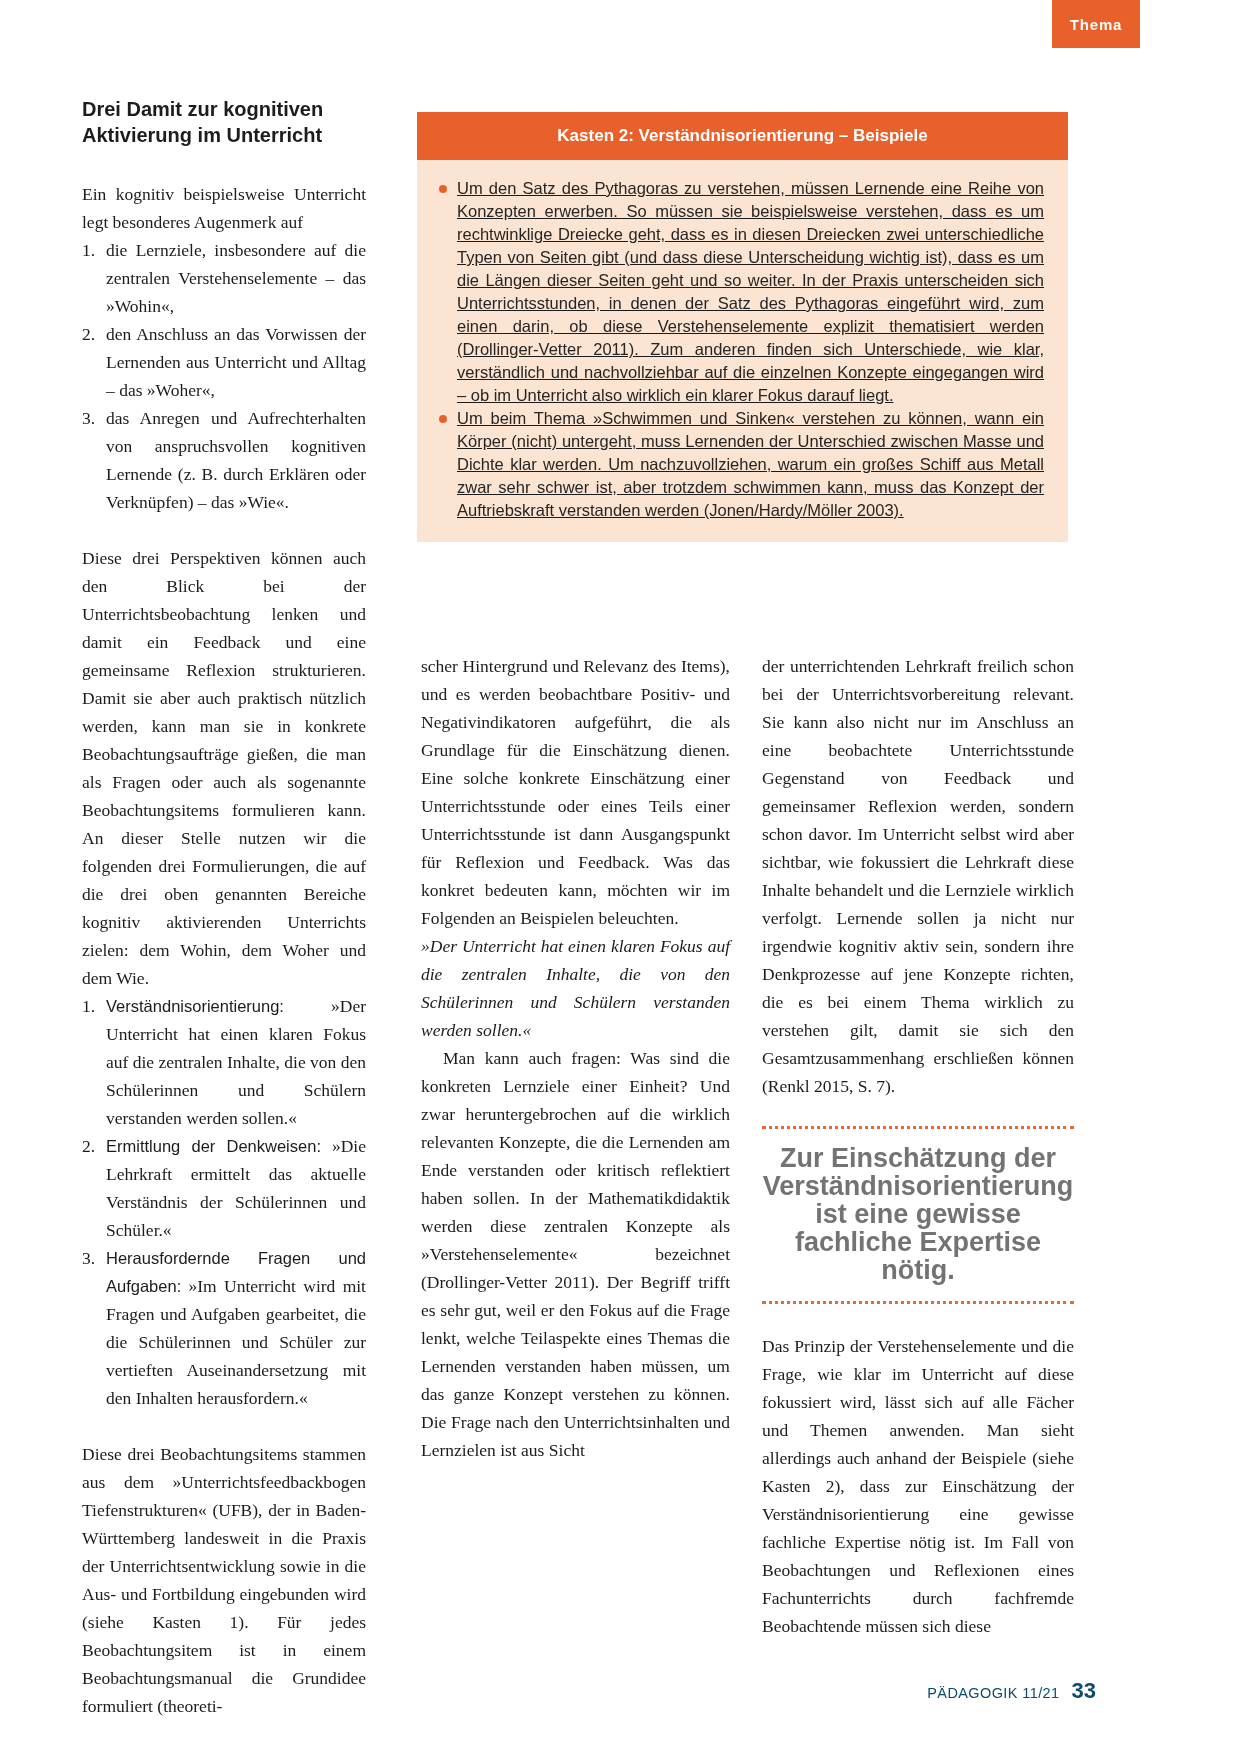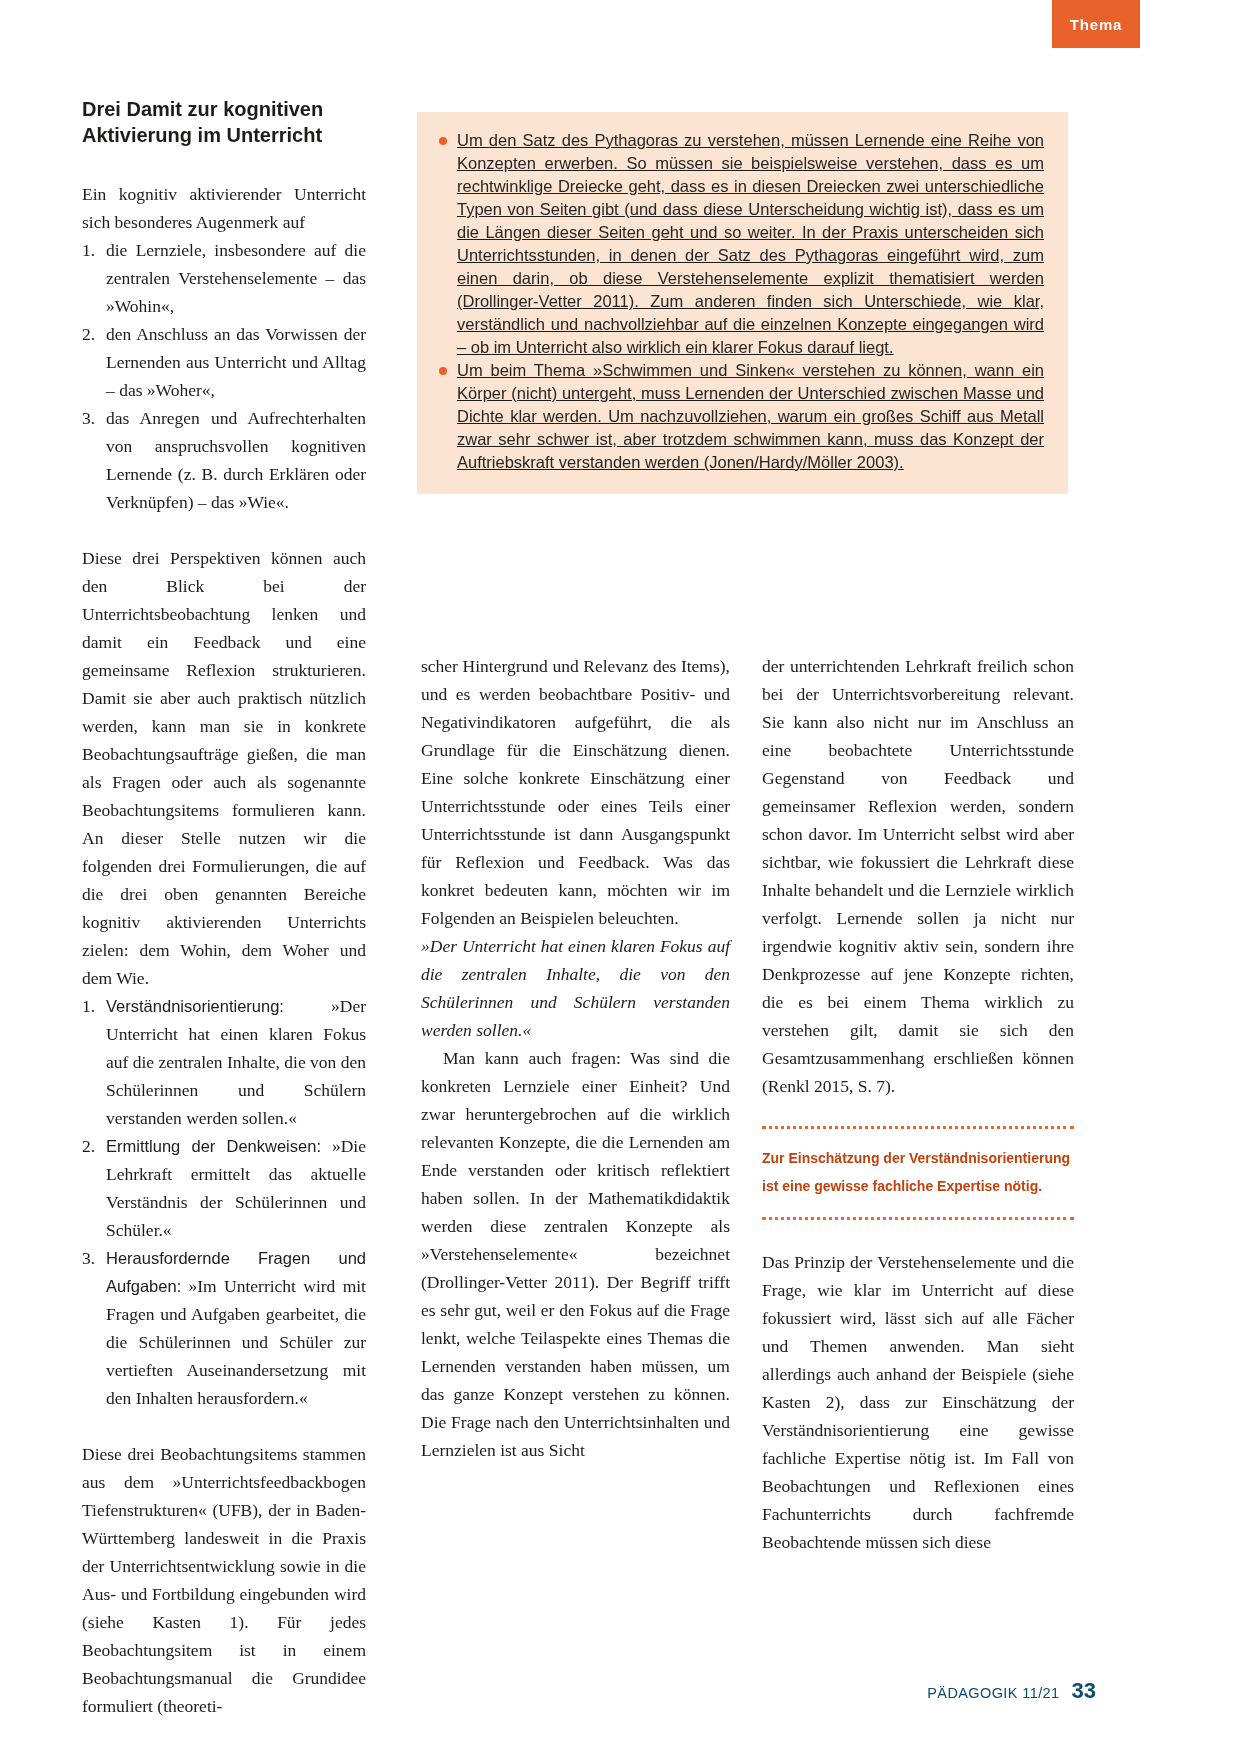--- a/index.html
+++ b/index.html
@@ -102,23 +102,23 @@
   }
 
   
   .pullquote {
     margin-top: 26px;
     padding: 15px 0 17px 0;
     border-top: 3px dotted #e8692e;
     border-bottom: 3px dotted #e8692e;
     font-family: "Liberation Sans", sans-serif;
     font-weight: bold;
-    font-size: 14px; line-height: 28px;
-    color: #c2410c;
-    text-align: left;
+    font-size: 27px; line-height: 28px;
+    color: #737373;
+    text-align: center;
   }
 
   
   .footer {
     position: absolute;
     top: 1678px; right: 44px;
     display: flex; align-items: baseline;
     font-family: "Liberation Sans", sans-serif;
     color: #0c4a6e;
   }
@@ -129,21 +129,21 @@
 <body>
 
 <div class="page">
 
   <div class="thema-tab">
     <span>Thema</span>
   </div>
 
   <div class="col-left">
     <h2 class="section-heading">Drei Damit zur kognitiven Aktivierung im Unterricht</h2>
-    <p class="body">Ein kognitiv aktivierender Unterricht sich besonderes Augenmerk auf</p>
+    <p class="body">Ein kognitiv beispielsweise Unterricht legt besonderes Augenmerk auf</p>
 
     <div class="numlist">
       <div class="numitem">
         <span class="num">1.</span>
         <span class="itemtext">die Lernziele, insbesondere auf die zentralen Verstehenselemente – das »Wohin«,</span>
       </div>
       <div class="numitem">
         <span class="num">2.</span>
         <span class="itemtext">den Anschluss an das Vorwissen der Lernenden aus Unterricht und Alltag – das »Woher«,</span>
       </div>
@@ -167,20 +167,23 @@
       <div class="numitem">
         <span class="num">3.</span>
         <span class="itemtext"><span class="lead-bold">Herausfordernde Fragen und Aufgaben:</span><span> »Im Unterricht wird mit Fragen und Aufgaben gearbeitet, die die Schülerinnen und Schüler zur vertieften Auseinandersetzung mit den Inhalten herausfordern.«</span></span>
       </div>
     </div>
 
     <p class="body gap-above">Diese drei Beobachtungsitems stammen aus dem »Unterrichtsfeedbackbogen Tiefenstrukturen« (UFB), der in Baden-Württemberg landesweit in die Praxis der Unterrichtsentwicklung sowie in die Aus- und Fortbildung eingebunden wird (siehe Kasten 1). Für jedes Beobachtungsitem ist in einem Beobachtungsmanual die Grundidee formuliert (theoreti-</p>
   </div>
 
   <div class="kasten">
+    <div class="kasten-header">
+      <span>Kasten 2: Verständnisorientierung – Beispiele</span>
+    </div>
     <div class="kasten-body">
       <div class="kbullet">
         <span class="dot"></span>
         <span>Um den Satz des Pythagoras zu verstehen, müssen Lernende eine Reihe von Konzepten erwerben. So müssen sie beispielsweise verstehen, dass es um rechtwinklige Dreiecke geht, dass es in diesen Dreiecken zwei unterschiedliche Typen von Seiten gibt (und dass diese Unterscheidung wichtig ist), dass es um die Längen dieser Seiten geht und so weiter. In der Praxis unterscheiden sich Unterrichtsstunden, in denen der Satz des Pythagoras eingeführt wird, zum einen darin, ob diese Verstehenselemente explizit thematisiert werden (Drollinger-Vetter 2011). Zum anderen finden sich Unterschiede, wie klar, verständlich und nachvollziehbar auf die einzelnen Konzepte eingegangen wird – ob im Unterricht also wirklich ein klarer Fokus darauf liegt.</span>
       </div>
       <div class="kbullet">
         <span class="dot"></span>
         <span>Um beim Thema »Schwimmen und Sinken« verstehen zu können, wann ein Körper (nicht) untergeht, muss Lernenden der Unterschied zwischen Masse und Dichte klar werden. Um nachzuvollziehen, warum ein großes Schiff aus Metall zwar sehr schwer ist, aber trotzdem schwimmen kann, muss das Konzept der Auftriebskraft verstanden werden (Jonen/Hardy/Möller 2003).</span>
       </div>
     </div>

